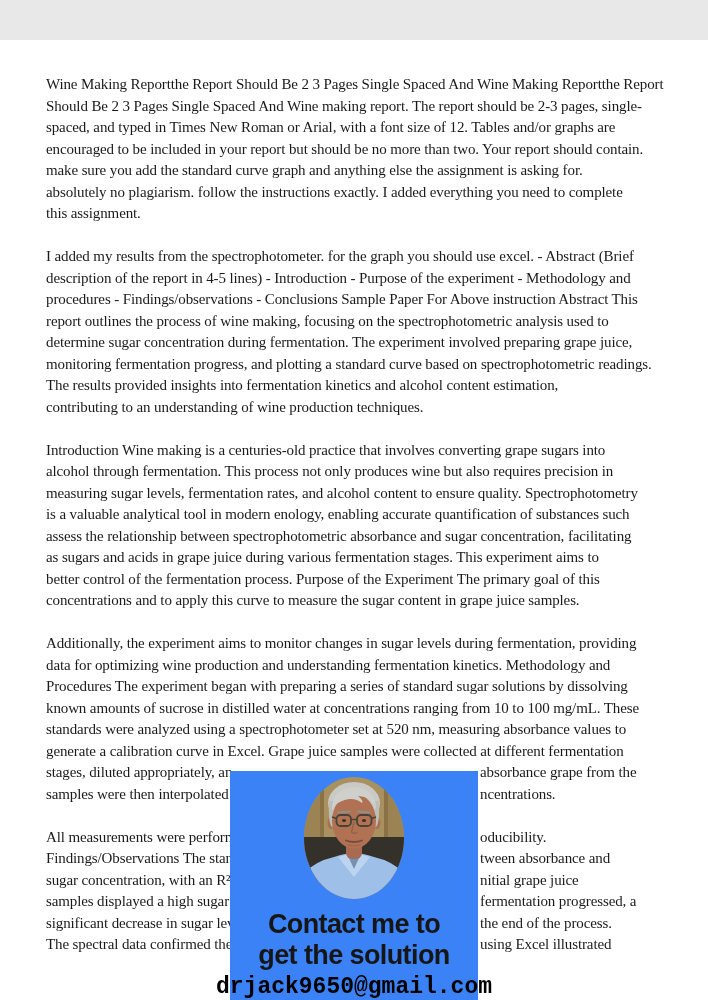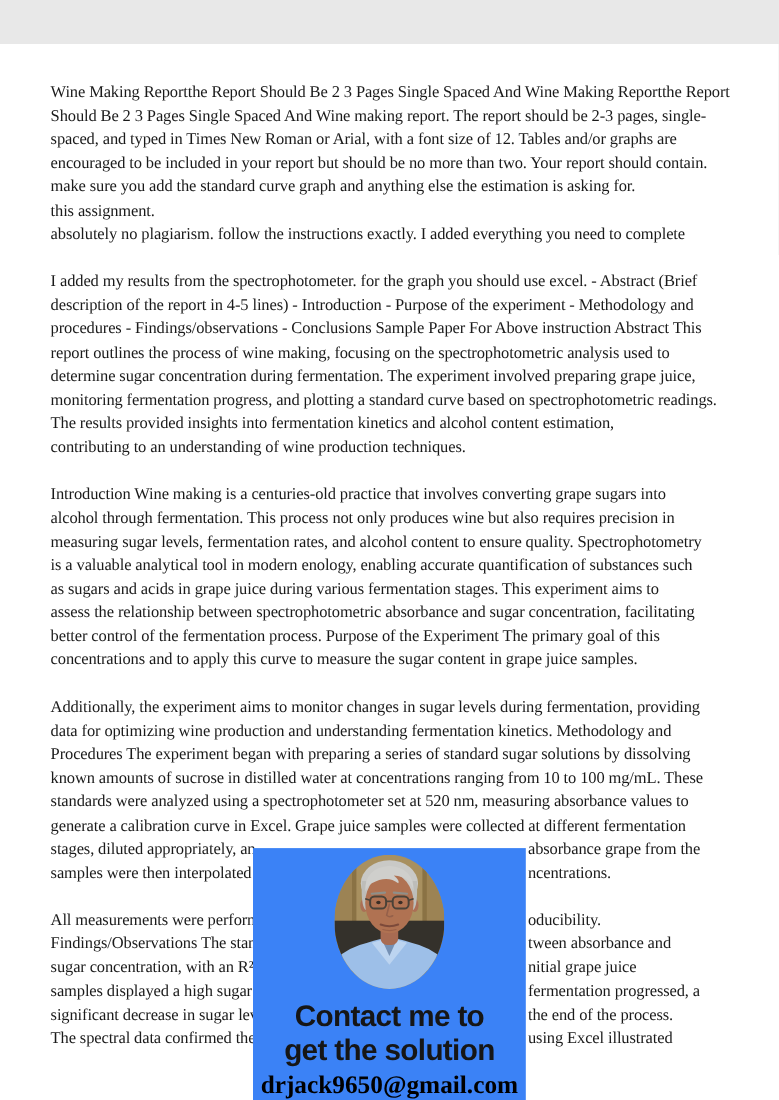--- a/index.html
+++ b/index.html
@@ -62,59 +62,59 @@
     margin-top: 10px;
     font-family: "Liberation Sans", "DejaVu Sans", sans-serif;
     font-weight: 700;
     font-size: 27px;
     line-height: 31px;
     letter-spacing: -0.6px;
     text-align: center;
   }
   .overlay-email {
     margin-top: 2px;
-    font-family: Liberation Serif, serif;
+    font-family: Liberation Mono, monospace;
     font-weight: 700;
     font-size: 23px;
     line-height: 28px;
     white-space: nowrap;
   }
 </style>
 </head>
 <body>
 
 <div class="page" style="background: rgb(255, 255, 255);">
 
   <div class="content" id="doc-content" style="color: rgb(26, 26, 26);">
       <div class="paragraph">
         <div class="line">Wine Making Reportthe Report Should Be 2 3 Pages Single Spaced And Wine Making Reportthe Report</div>
         <div class="line">Should Be 2 3 Pages Single Spaced And Wine making report. The report should be 2-3 pages, single-</div>
         <div class="line">spaced, and typed in Times New Roman or Arial, with a font size of 12. Tables and/or graphs are</div>
         <div class="line">encouraged to be included in your report but should be no more than two. Your report should contain.</div>
-        <div class="line">make sure you add the standard curve graph and anything else the estimation is asking for.</div>
+        <div class="line">make sure you add the standard curve graph and anything else the assignment is asking for.</div>
+        <div class="line">absolutely no plagiarism. follow the instructions exactly. I added everything you need to complete</div>
         <div class="line">this assignment.</div>
-        <div class="line">absolutely no plagiarism. follow the instructions exactly. I added everything you need to complete</div>
       </div>
       <div class="paragraph">
         <div class="line">I added my results from the spectrophotometer. for the graph you should use excel. - Abstract (Brief</div>
         <div class="line">description of the report in 4-5 lines) - Introduction - Purpose of the experiment - Methodology and</div>
         <div class="line">procedures - Findings/observations - Conclusions Sample Paper For Above instruction Abstract This</div>
         <div class="line">report outlines the process of wine making, focusing on the spectrophotometric analysis used to</div>
         <div class="line">determine sugar concentration during fermentation. The experiment involved preparing grape juice,</div>
         <div class="line">monitoring fermentation progress, and plotting a standard curve based on spectrophotometric readings.</div>
         <div class="line">The results provided insights into fermentation kinetics and alcohol content estimation,</div>
         <div class="line">contributing to an understanding of wine production techniques.</div>
       </div>
       <div class="paragraph">
         <div class="line">Introduction Wine making is a centuries-old practice that involves converting grape sugars into</div>
         <div class="line">alcohol through fermentation. This process not only produces wine but also requires precision in</div>
         <div class="line">measuring sugar levels, fermentation rates, and alcohol content to ensure quality. Spectrophotometry</div>
         <div class="line">is a valuable analytical tool in modern enology, enabling accurate quantification of substances such</div>
+        <div class="line">assess the relationship between spectrophotometric absorbance and sugar concentration, facilitating</div>
         <div class="line">as sugars and acids in grape juice during various fermentation stages. This experiment aims to</div>
-        <div class="line">assess the relationship between spectrophotometric absorbance and sugar concentration, facilitating</div>
         <div class="line">better control of the fermentation process. Purpose of the Experiment The primary goal of this</div>
         <div class="line">concentrations and to apply this curve to measure the sugar content in grape juice samples.</div>
       </div>
       <div class="paragraph">
         <div class="line">Additionally, the experiment aims to monitor changes in sugar levels during fermentation, providing</div>
         <div class="line">data for optimizing wine production and understanding fermentation kinetics. Methodology and</div>
         <div class="line">Procedures The experiment began with preparing a series of standard sugar solutions by dissolving</div>
         <div class="line">known amounts of sucrose in distilled water at concentrations ranging from 10 to 100 mg/mL. These</div>
         <div class="line">standards were analyzed using a spectrophotometer set at 520 nm, measuring absorbance values to</div>
         <div class="line">generate a calibration curve in Excel. Grape juice samples were collected at different fermentation</div>

